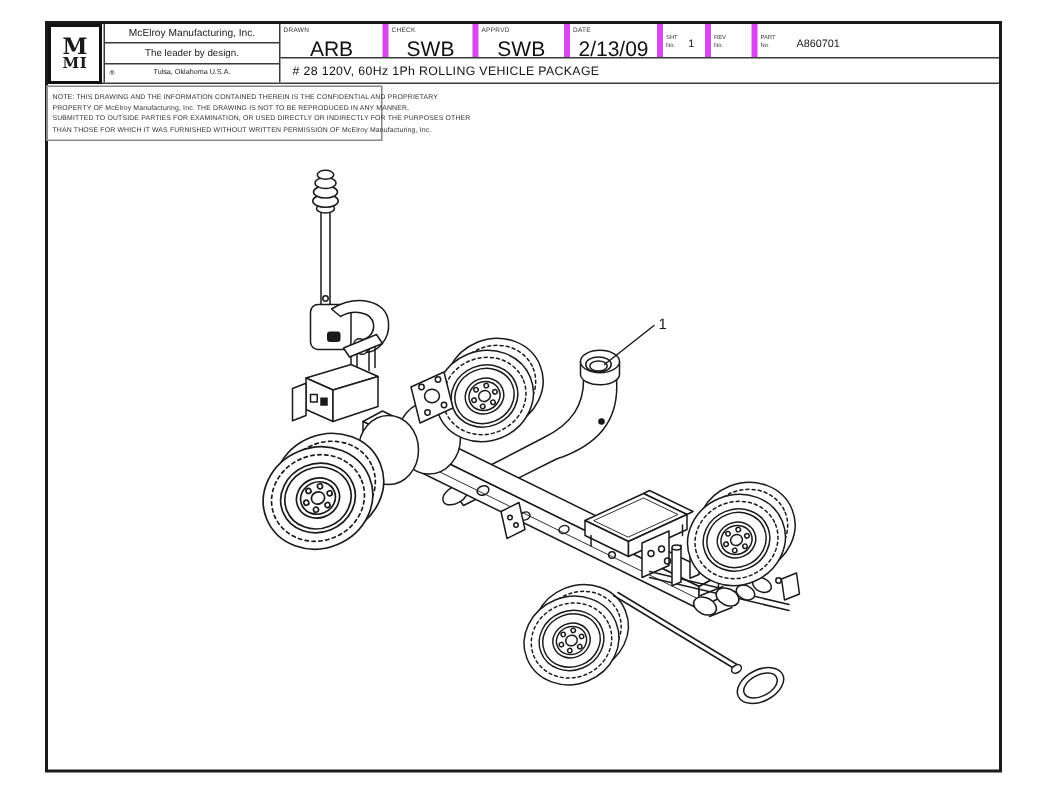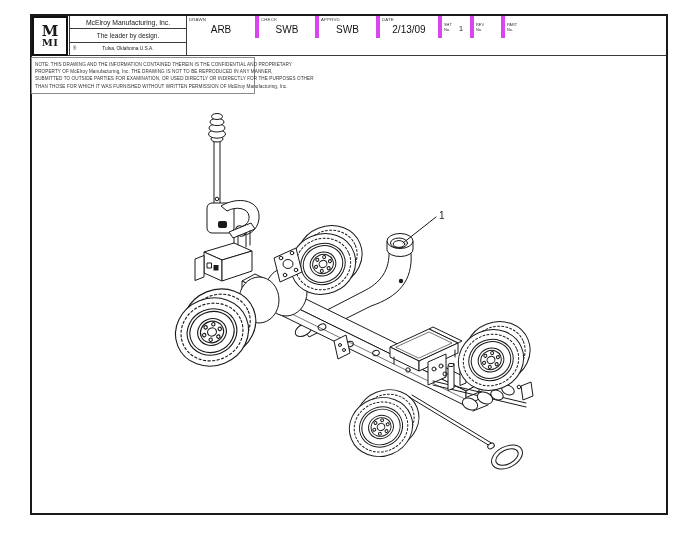--- a/index.html
+++ b/index.html
@@ -21,21 +21,21 @@
   .co-row.sep{border-bottom:1px solid #3a3a3a;}
   .co-name{font-size:6.8px;}
   .co-tag{font-size:6.5px;}
   .co-loc{font-size:4.8px;}
   .co-reg{position:absolute;left:3px;top:3px;font-size:4.5px;color:#222;}
   .fields-col{flex:1;display:flex;flex-direction:column;border-left:1px solid #3a3a3a;}
   .fields-row{height:22px;display:flex;}
   .fcell{box-sizing:border-box;border-left:4px solid #d946ef;position:relative;overflow:hidden;}
   .fcell:first-child{border-left:none;}
   .flabel{position:absolute;left:2px;top:1px;font-size:4.3px;color:#333;letter-spacing:.2px;}
-  .fvalue{position:absolute;left:0;right:0;top:8px;text-align:center;font-size:10px;color:#111;}
+  .fvalue{position:absolute;left:0;right:0;top:8px;text-align:center;font-size:14px;color:#111;}
   .fcell.stacked{display:flex;align-items:center;}
   .fcell.stacked .stlab{font-size:3.9px;line-height:1.15;color:#333;padding:1px 0 0 2px;}
   .fcell.stacked .stval{flex:1;text-align:center;font-size:7.2px;padding-top:2px;}
   .w-drawn{width:68px}.w-check{width:60px}.w-apprvd{width:61px}.w-date{width:62px}
   .w-sht{width:32px}.w-rev{width:31px}.w-part{flex:1}
   .title-row{flex:1;border-top:1px solid #3a3a3a;display:flex;align-items:center;
              font-size:8.2px;padding-left:8px;letter-spacing:.25px;color:#111;}
   
   .notebox{position:absolute;left:31px;top:57px;width:224px;height:37px;border:1px solid #8a8a8a;
            box-sizing:border-box;padding:2.5px 3px;background:#fff;}
@@ -103,22 +103,24 @@
             <span>REV</span><br>
             <span>No.</span>
           </span>
           <span class="stval"></span>
         </div>
         <div class="fcell w-part stacked">
           <span class="stlab">
             <span>PART</span><br>
             <span>No.</span>
           </span>
+          <span class="stval" style="text-align:left;padding-left:14px;">A860701</span>
         </div>
       </div>
+      <div class="title-row"># 28 120V, 60Hz 1Ph ROLLING VEHICLE PACKAGE</div>
     </div>
   </div>
 
   <div class="notebox">
     <div>NOTE: THIS DRAWING AND THE INFORMATION CONTAINED THEREIN IS THE CONFIDENTIAL AND PROPRIETARY</div>
     <div>PROPERTY OF McElroy Manufacturing, Inc. THE DRAWING IS NOT TO BE REPRODUCED IN ANY MANNER,</div>
     <div>SUBMITTED TO OUTSIDE PARTIES FOR EXAMINATION, OR USED DIRECTLY OR INDIRECTLY FOR THE PURPOSES OTHER</div>
     <div>THAN THOSE FOR WHICH IT WAS FURNISHED WITHOUT WRITTEN PERMISSION OF McElroy Manufacturing, Inc.</div>
   </div>
 

